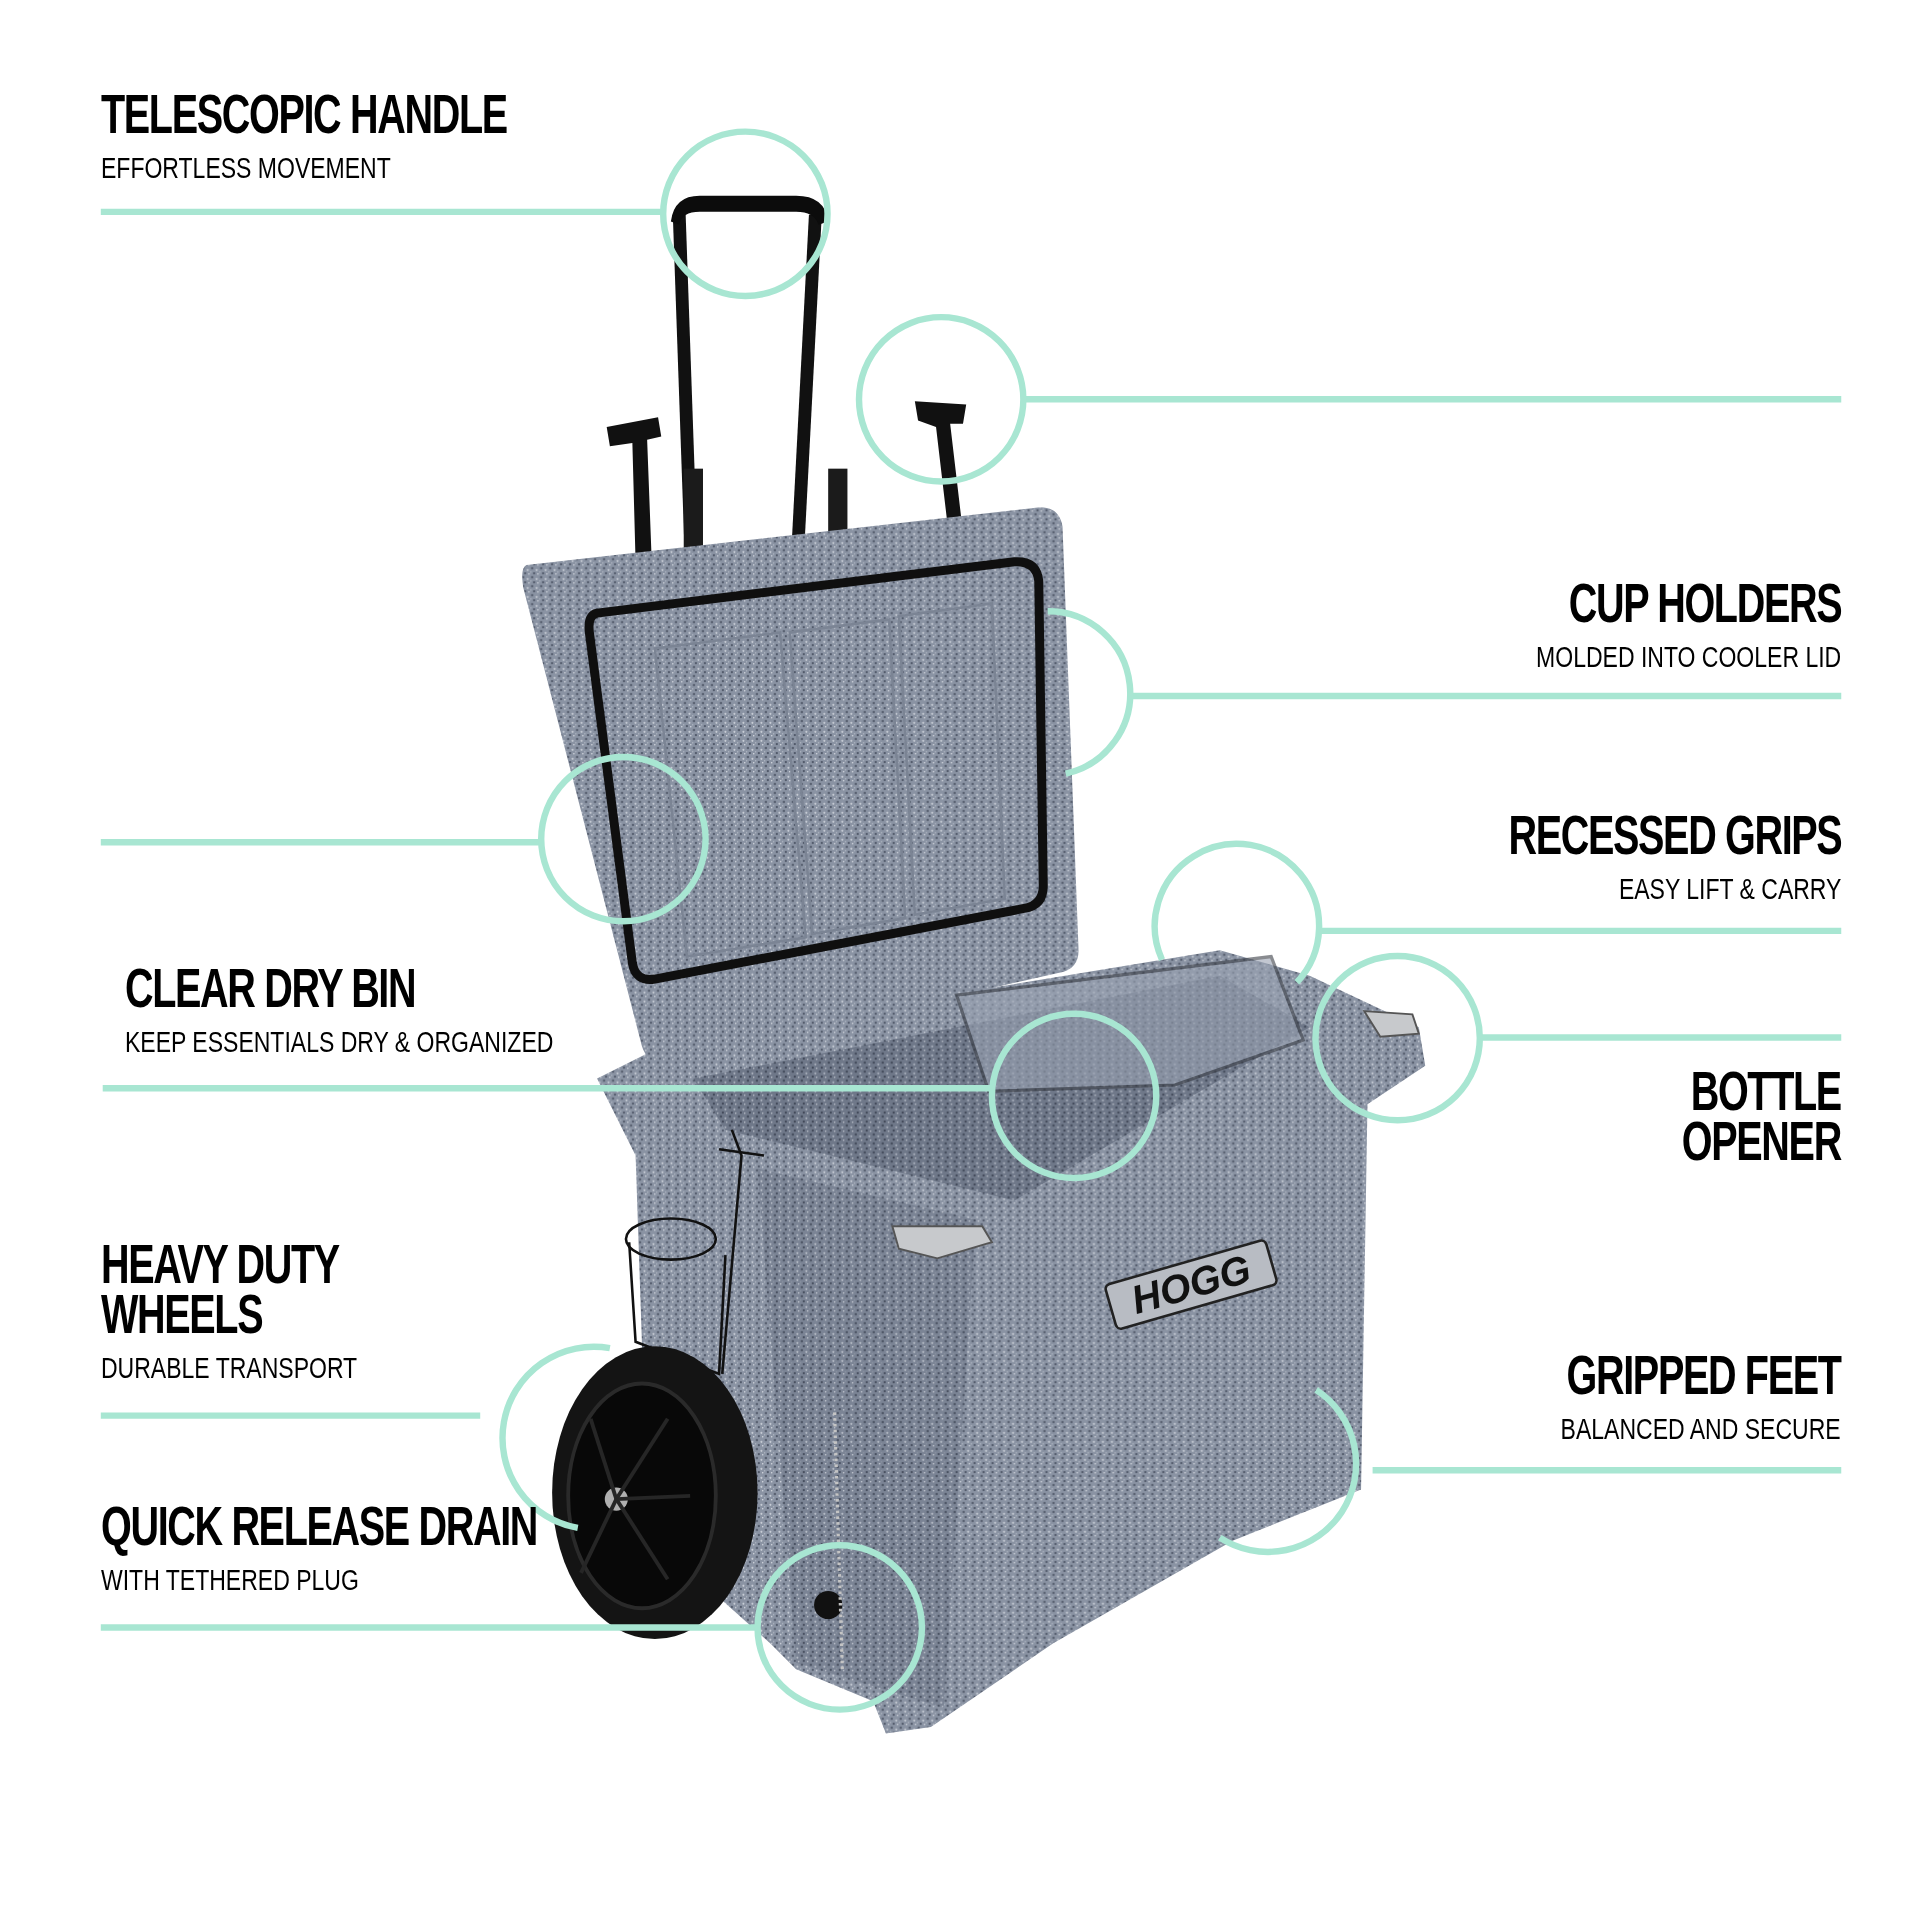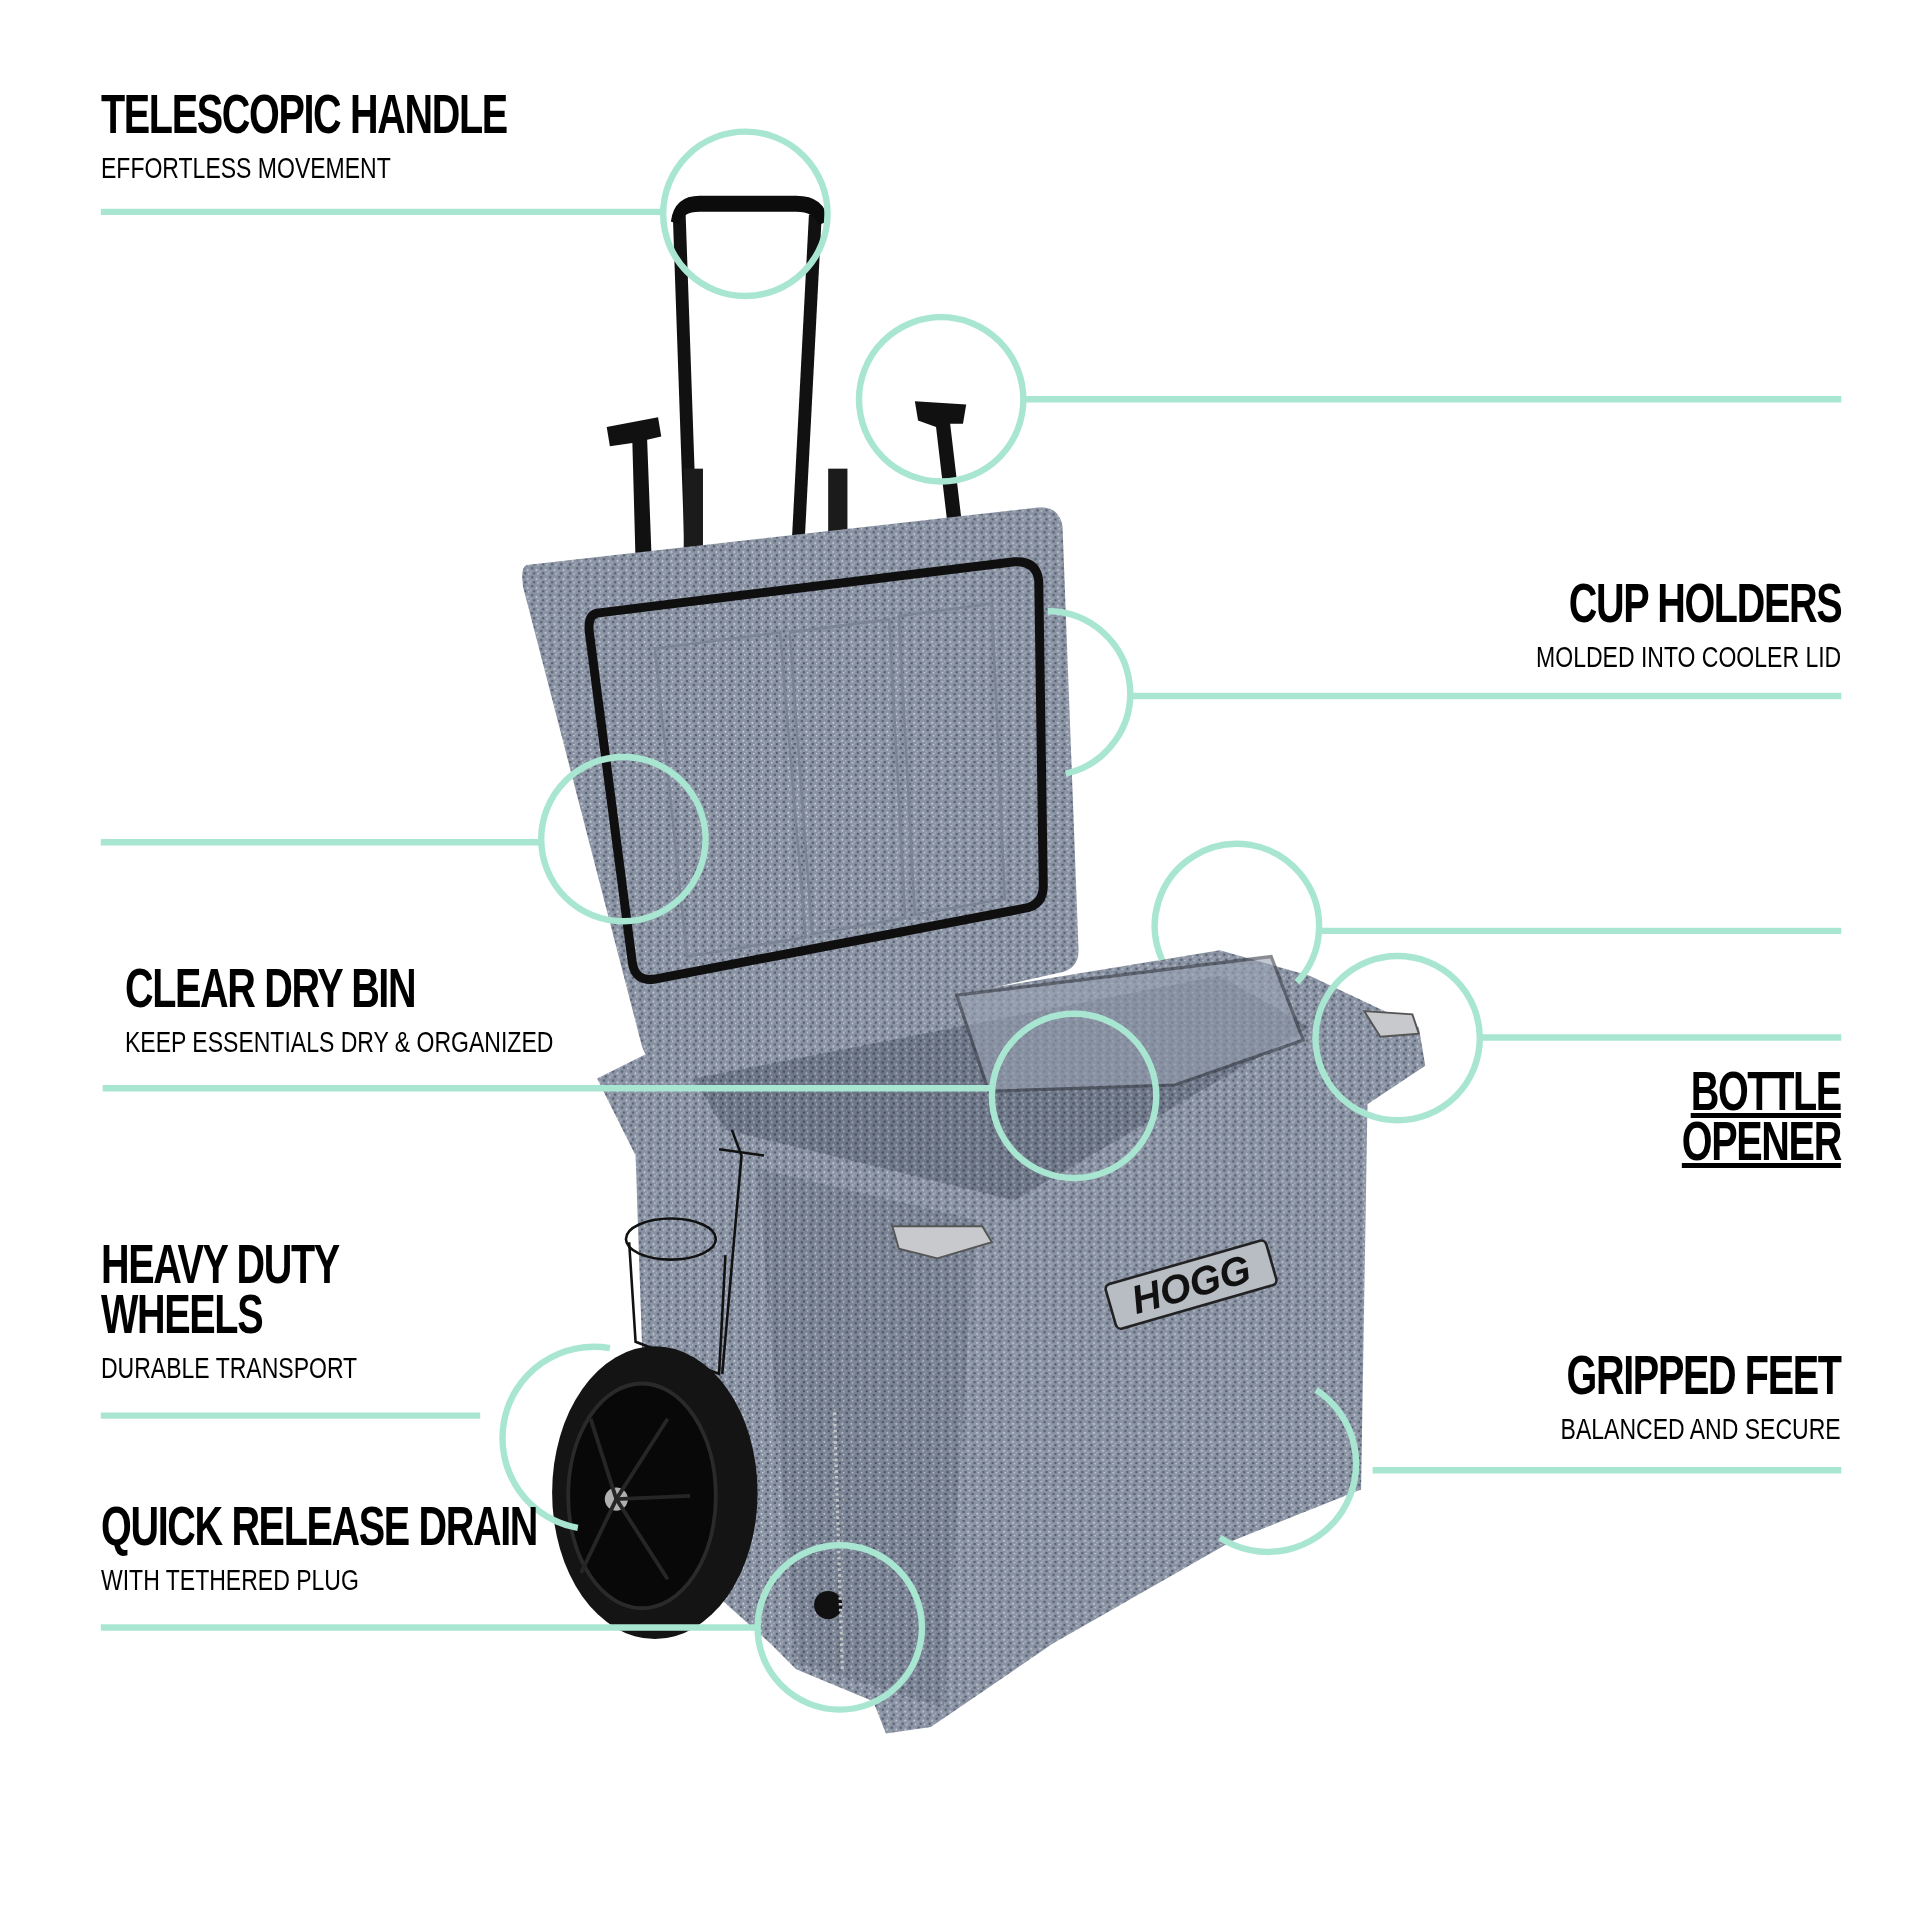--- a/index.html
+++ b/index.html
@@ -138,27 +138,31 @@
     <span class="sub">EFFORTLESS MOVEMENT</span>
   </div>
 
 
   <div class="label right" style="right:85px; top:578px;">
     <span class="title">CUP HOLDERS</span>
     <span class="sub">MOLDED INTO COOLER LID</span>
   </div>
 
 
+  <div class="label right" style="right:85px; top:810px;">
+    <span class="title">RECESSED GRIPS</span>
+    <span class="sub">EASY LIFT &amp; CARRY</span>
+  </div>
 
   <div class="label" style="left:101px; top:963px;margin-left:24px;">
     <span class="title">CLEAR DRY BIN</span>
     <span class="sub">KEEP ESSENTIALS DRY &amp; ORGANIZED</span>
   </div>
 
-  <div class="label right" style="right:85px; top:1066px;text-decoration:underline;">
+  <div class="label right" style="right:85px; top:1066px;">
     <span class="title">BOTTLE
 OPENER</span>
   </div>
 
   <div class="label" style="left:101px; top:1239px;">
     <span class="title">HEAVY DUTY
 WHEELS</span>
     <span class="sub">DURABLE TRANSPORT</span>
   </div>
 

